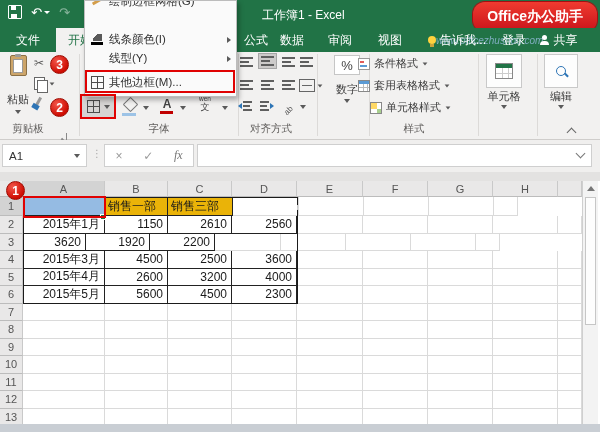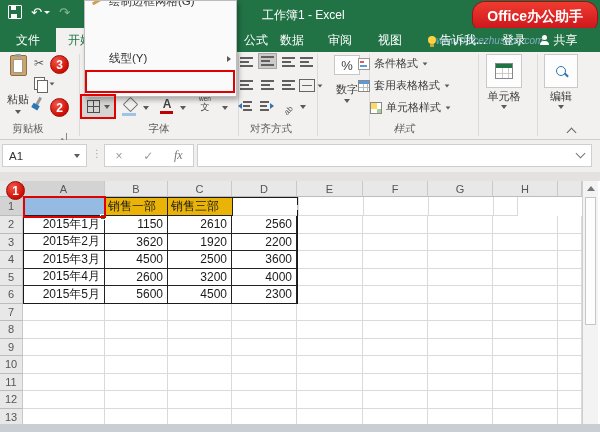--- a/index.html
+++ b/index.html
@@ -259,21 +259,21 @@
   <div class="abs stylerow" style="left:358px;top:78px;">
     <span class="ftic"></span>
     <span>套用表格格式</span>
     <span class="dd" style="transform:scale(.8);"></span>
   </div>
   <div class="abs stylerow" style="left:358px;top:100px;margin-left:12px;">
     <span class="csic"></span>
     <span>单元格样式</span>
     <span class="dd" style="transform:scale(.8);"></span>
   </div>
-  <div class="abs glabel" style="left:354px;top:122px;width:100px;font-style:italic;">样式</div>
+  <div class="abs glabel" style="left:364px;top:122px;width:100px;">样式</div>
 
   <div class="abs bigbtnbox" style="left:486px;top:54px;">
     <span class="cellsic"></span>
   </div>
   <div class="abs rbtext" style="left:482px;top:89px;width:44px;text-align:center;">单元格</div>
   <div class="abs dd" style="left:501px;top:105px;"></div>
   <div class="abs bigbtnbox" style="left:544px;top:54px;width:34px;">
     <span class="mag"></span>
   </div>
   <div class="abs rbtext" style="left:544px;top:89px;width:34px;text-align:center;">编辑</div>
@@ -328,21 +328,20 @@
       <div class="cell t rgt wC">2610</div>
       <div class="cell t rgt wD">2560</div>
       <div class="cell wE"></div>
         <div class="cell wF"></div>
       <div class="cell wG"></div>
         <div class="cell wH"></div>
       <div class="cell wI"></div>
     </div>
     <div class="grow rh17">
       <div class="cell hc w0">3</div>
-      <div class="cell t rgt wA">2015年2月</div>
       <div class="cell t rgt wB">3620</div>
       <div class="cell t rgt wC">1920</div>
       <div class="cell t rgt wD">2200</div>
       <div class="cell wE"></div>
         <div class="cell wF"></div>
       <div class="cell wG"></div>
         <div class="cell wH"></div>
       <div class="cell wI"></div>
     </div>
     <div class="grow rh17">
@@ -477,25 +476,41 @@
   </div>
   <div class="abs botbar"></div>
 
   <div class="abs menu">
     <div class="mi" style="top:-9px;">
       <span class="ic">
           <span class="pencil"></span>
         </span>
       <span class="lbl">绘制边框网格(G)</span>
     </div>
+    <div class="mi" style="top:29px;">
+      <span class="ic">
+          <span class="penic">
+            <span class="nib"></span>
+            <span class="bar"></span>
+          </span>
+        </span>
+      <span class="lbl">线条颜色(I)</span>
+      <span class="sub"></span>
+    </div>
     <div class="mi" style="top:48px;">
       <span class="ic"></span>
       <span class="lbl">线型(Y)</span>
       <span class="sub"></span>
     </div>
+    <div class="mi" style="top:70px;height:22px;">
+      <span class="ic">
+          <span class="gridicon"></span>
+        </span>
+      <span class="lbl">其他边框(M)...</span>
+    </div>
   </div>
 
   <div class="redbox" style="left:85px;top:70px;width:150px;height:23px;"></div>
   <div class="redbox" style="left:80px;top:94px;width:36px;height:25px;"></div>
   <div class="redbox" style="left:23px;top:196px;width:83px;height:22px;z-index:20;"></div>
 
   <div class="stepc" style="left:6px;top:181px;">1</div>
   <div class="stepc" style="left:50px;top:98px;">2</div>
   <div class="stepc" style="left:50px;top:55px;">3</div>
 

